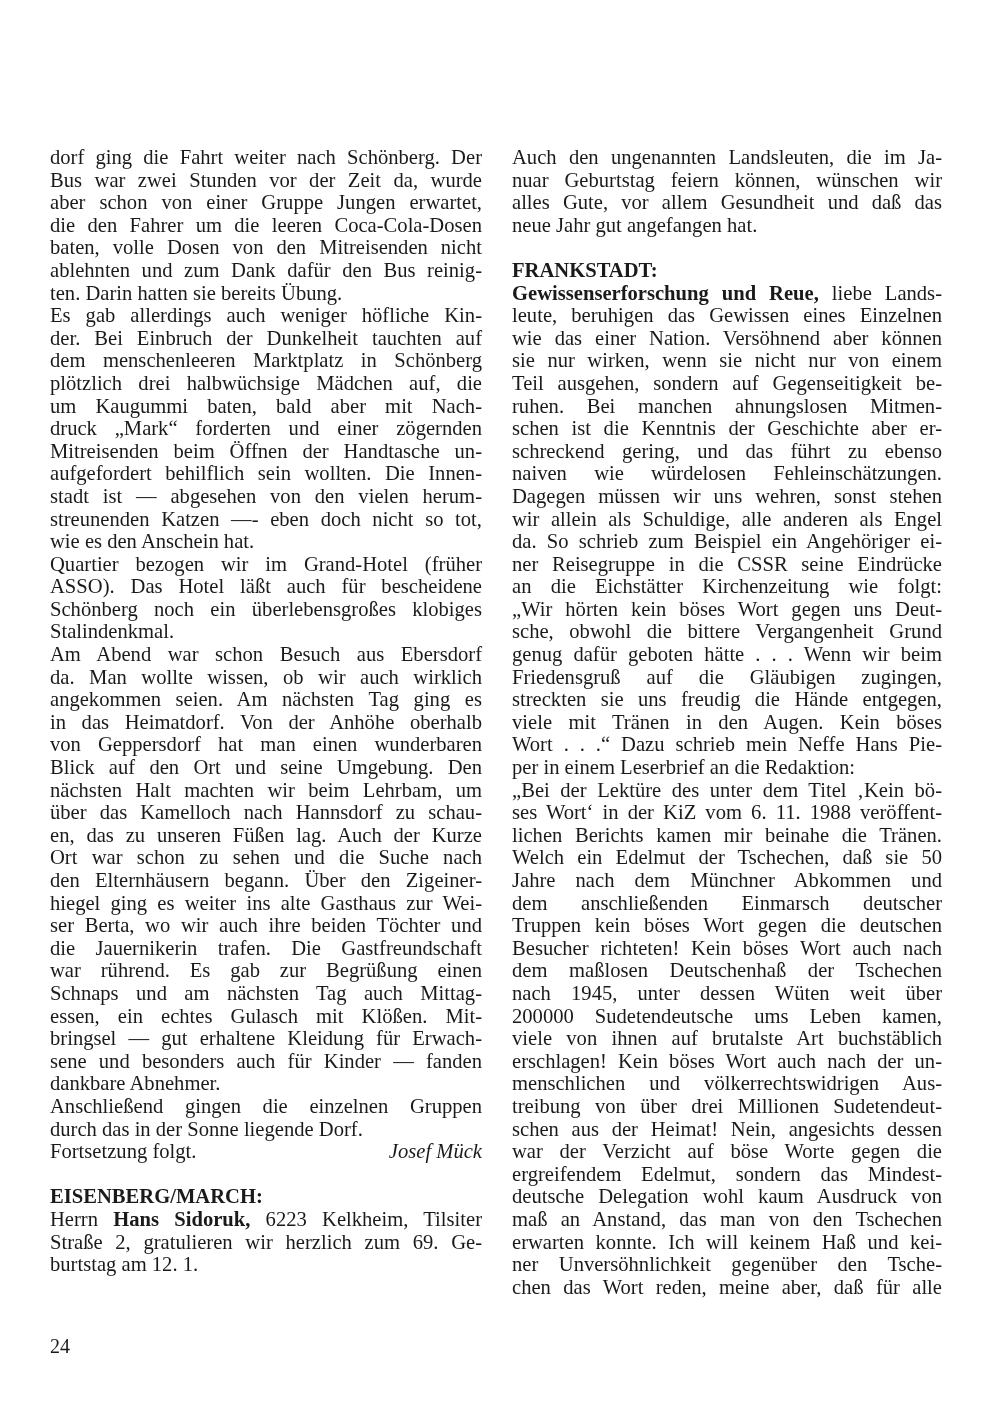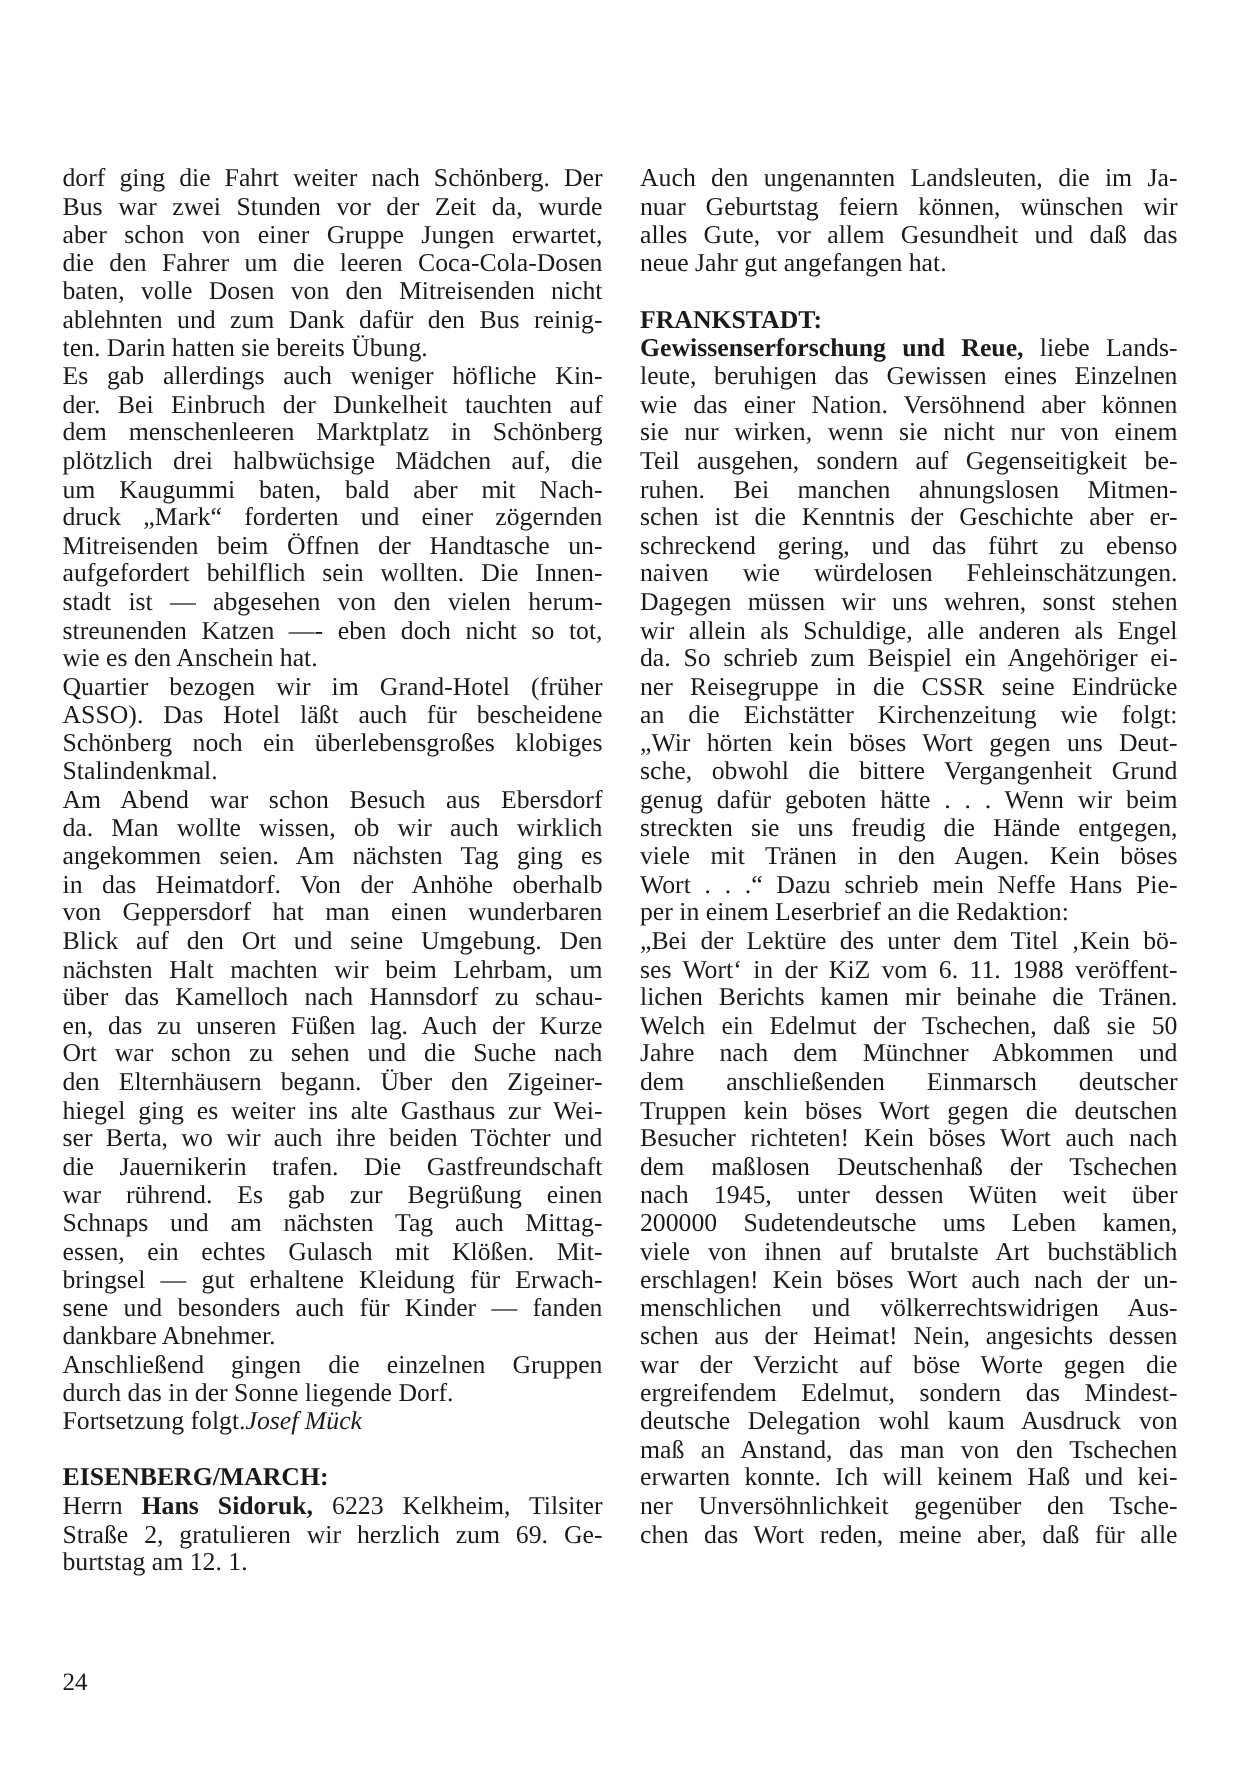--- a/index.html
+++ b/index.html
@@ -1,28 +1,28 @@
 <!DOCTYPE html>
 <html><head>
 <meta charset="utf-8">
 <style>
   html, body { margin: 0; padding: 0; background: #ffffff; }
   body { width: 1000px; height: 1413px; position: relative; overflow: hidden;
          font-family: "Liberation Serif", "DejaVu Serif", serif; color: #1a1a1a; }
-  .col { position: absolute; top: 132px; font-size: 20.6px; line-height: 22.6px; }
+  .col { position: absolute; top: 146px; font-size: 20.6px; line-height: 22.6px; }
   .col-left { left: 50px; width: 432px; }
   .col-right { left: 512px; width: 430px; }
   .line { display: block; text-align: justify; text-align-last: justify; white-space: nowrap; height: 22.6px; }
   .line.last { text-align-last: left; }
   .line span { white-space: pre; }
   .gap { height: 22.6px; }
   .heading { font-weight: bold; }
   .b { font-weight: bold; }
   .i { font-style: italic; }
-  .sigline { display: flex; height: 22.6px; }
+  .sigline { display: flex; justify-content: space-between; height: 22.6px; }
   .page-number { position: absolute; left: 50px; top: 1335px; font-size: 20px; text-align: right; }
 </style>
 </head>
 <body>
 
 <div class="col col-left">
   <div>
     <span class="line">dorf ging die Fahrt weiter nach Schönberg. Der</span>
     <span class="line">Bus war zwei Stunden vor der Zeit da, wurde</span>
     <span class="line">aber schon von einer Gruppe Jungen erwartet,</span>
@@ -109,40 +109,42 @@
     <span class="line">schreckend gering, und das führt zu ebenso</span>
     <span class="line">naiven wie würdelosen Fehleinschätzungen.</span>
     <span class="line">Dagegen müssen wir uns wehren, sonst stehen</span>
     <span class="line">wir allein als Schuldige, alle anderen als Engel</span>
     <span class="line">da. So schrieb zum Beispiel ein Angehöriger ei-</span>
     <span class="line">ner Reisegruppe in die CSSR seine Eindrücke</span>
     <span class="line">an die Eichstätter Kirchenzeitung wie folgt:</span>
     <span class="line">„Wir hörten kein böses Wort gegen uns Deut-</span>
     <span class="line">sche, obwohl die bittere Vergangenheit Grund</span>
     <span class="line">genug dafür geboten hätte . . . Wenn wir beim</span>
+    <span class="line">Friedensgruß auf die Gläubigen zugingen,</span>
     <span class="line">streckten sie uns freudig die Hände entgegen,</span>
     <span class="line">viele mit Tränen in den Augen. Kein böses</span>
     <span class="line">Wort . . .“ Dazu schrieb mein Neffe Hans Pie-</span>
     <span class="line last">per in einem Leserbrief an die Redaktion:</span>
   </div>
   <div>
     <span class="line">„Bei der Lektüre des unter dem Titel ‚Kein bö-</span>
     <span class="line">ses Wort‘ in der KiZ vom 6. 11. 1988 veröffent-</span>
     <span class="line">lichen Berichts kamen mir beinahe die Tränen.</span>
     <span class="line">Welch ein Edelmut der Tschechen, daß sie 50</span>
     <span class="line">Jahre nach dem Münchner Abkommen und</span>
     <span class="line">dem anschließenden Einmarsch deutscher</span>
     <span class="line">Truppen kein böses Wort gegen die deutschen</span>
     <span class="line">Besucher richteten! Kein böses Wort auch nach</span>
     <span class="line">dem maßlosen Deutschenhaß der Tschechen</span>
     <span class="line">nach 1945, unter dessen Wüten weit über</span>
     <span class="line">200000 Sudetendeutsche ums Leben kamen,</span>
     <span class="line">viele von ihnen auf brutalste Art buchstäblich</span>
     <span class="line">erschlagen! Kein böses Wort auch nach der un-</span>
     <span class="line">menschlichen und völkerrechtswidrigen Aus-</span>
+    <span class="line">treibung von über drei Millionen Sudetendeut-</span>
     <span class="line">schen aus der Heimat! Nein, angesichts dessen</span>
     <span class="line">war der Verzicht auf böse Worte gegen die</span>
     <span class="line">ergreifendem Edelmut, sondern das Mindest-</span>
     <span class="line">deutsche Delegation wohl kaum Ausdruck von</span>
     <span class="line">maß an Anstand, das man von den Tschechen</span>
     <span class="line">erwarten konnte. Ich will keinem Haß und kei-</span>
     <span class="line">ner Unversöhnlichkeit gegenüber den Tsche-</span>
     <span class="line">chen das Wort reden, meine aber, daß für alle</span>
   </div>
 </div>

